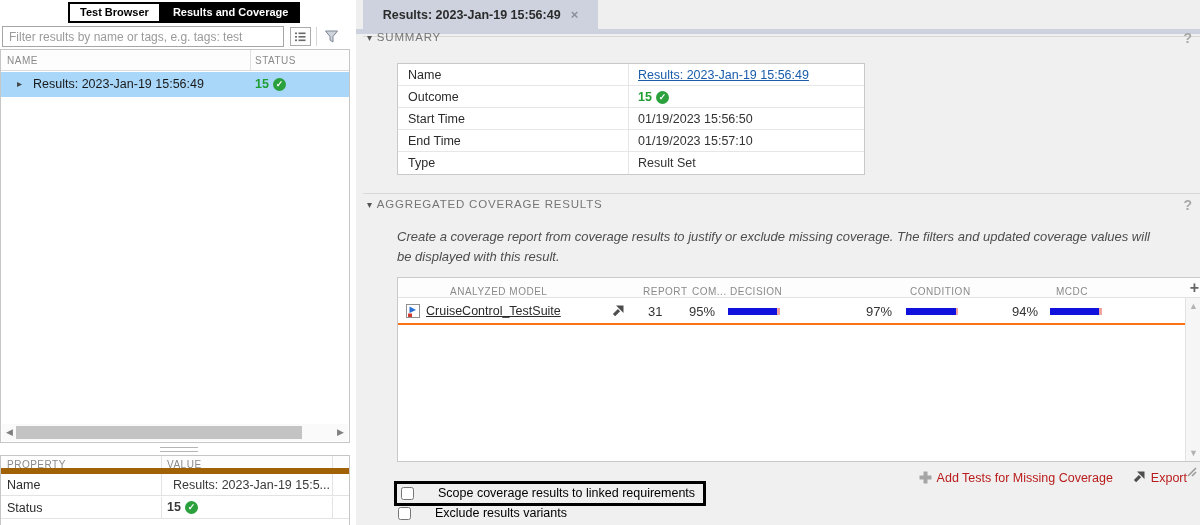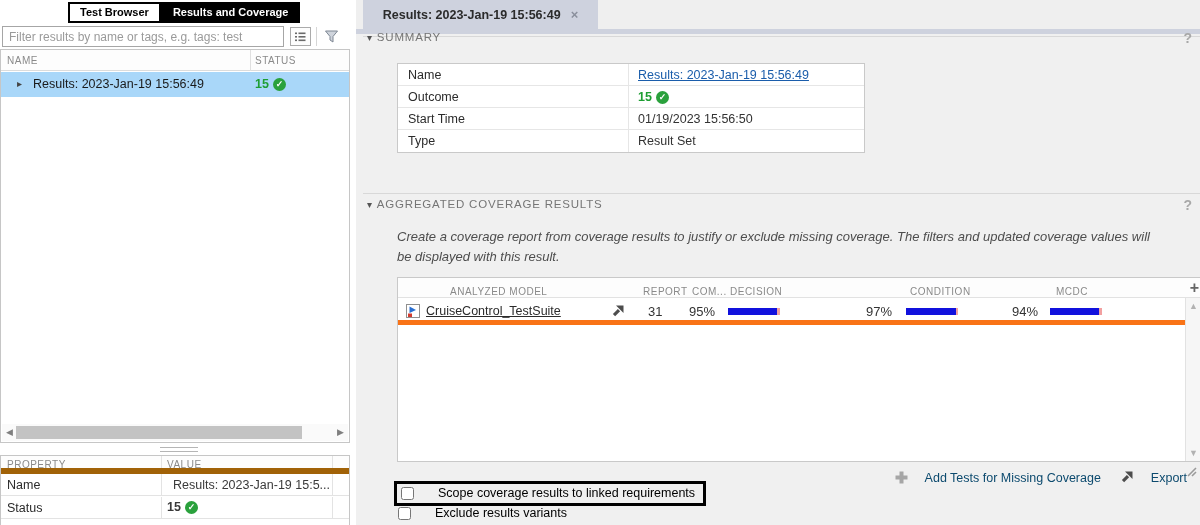--- a/index.html
+++ b/index.html
@@ -70,39 +70,39 @@
   .outcome-green { color:#1e9e33; font-weight:bold; display:flex; align-items:center; gap:4px; }
 
   
   #cov-desc { position:absolute; left:41px; top:227px; width:770px; font-size:13px; font-style:italic; color:#4d4d4d; line-height:1.55; }
 
   
   #cov-table { position:absolute; left:41px; top:277px; width:806px; height:185px; background:#fff; border:1px solid #c9c9c9; }
   .cov-header { position:absolute; left:0; top:0; width:100%; height:20px; border-bottom:1px solid #e2e2e2; background:#fdfdfd; }
   .cov-header .colhead { top:8px;margin-left:44px; }
   .cov-plus { position:absolute; right:3px; top:1px; font-size:16px; font-weight:bold; color:#666; }
-  .cov-row { position:absolute; left:0; top:20px; width:calc(100% - 17px); height:27px; border-bottom:5px solid #f97316;padding-left:48px; }
+  .cov-row { position:absolute; left:0; top:20px; width:calc(100% - 17px); height:27px; border-bottom:2px solid #f97316;padding-left:48px; }
   .cov-cell { position:absolute; top:6px; font-size:13px; color:#333; }
   a.model-link { color:#2b2b2b; text-decoration:underline; font-size:12.5px; }
   .covbar { position:absolute; top:10px; width:52px; height:7px; background:#f2a0a0; }
   .covbar i { display:block; height:100%; background:#1111dd; }
   .vscroll { position:absolute; right:0; top:20px; bottom:0; width:17px; background:#f6f6f6; border-left:1px solid #e2e2e2; }
   .vscroll .arr { position:absolute; left:3px; font-size:9px; color:#b2b2b2; }
 
   .grip { position:absolute; left:829px; top:463px; }
 
   
   .cb-row { position:absolute; display:flex; align-items:center; gap:24px; font-size:12.5px; color:#000;justify-content:space-between; }
   .cb-row input { width:13px; height:13px; }
   #cb-scope { left:38px; top:481px; border:3px solid #000; padding:2px 8px 3px 4px; background:#f0f0f0; }
   #cb-exclude { left:42px; top:506px; }
 
   
   #actions { position:absolute; right:13px; top:470px; display:flex; align-items:center; gap:18px; }
-  .action { display:flex; align-items:center; gap:17px; font-size:12.5px; color:#0c4a6e; cursor:default; }
+  .action { display:flex; align-items:center; gap:5px; font-size:12.5px; color:#b91c1c; cursor:default; }
 </style>
 </head>
 <body>
 
 <div id="app">
 
   <div id="left-panel" class="abs">
 
     <div class="lp-tabs abs">
       <div class="lp-tab inactive">Test Browser</div>
@@ -206,20 +206,25 @@
           <span class="chk-circle">✓</span>
         </span>
         <div class="sum-coldiv"></div>
       </div>
       <div class="sum-row">
         <span class="sum-label">Start Time</span>
         <span class="sum-value">01/19/2023 15:56:50</span>
         <div class="sum-coldiv"></div>
       </div>
       <div class="sum-row">
+        <span class="sum-label">End Time</span>
+        <span class="sum-value">01/19/2023 15:57:10</span>
+        <div class="sum-coldiv"></div>
+      </div>
+      <div class="sum-row">
         <span class="sum-label">Type</span>
         <span class="sum-value">Result Set</span>
         <div class="sum-coldiv"></div>
       </div>
     </div>
 
     <div class="section-line" style="top:193px"></div>
     <div class="section-head" style="top:198px">
       <span class="tri">▾</span><span>AGGREGATED COVERAGE RESULTS</span>
     </div>

